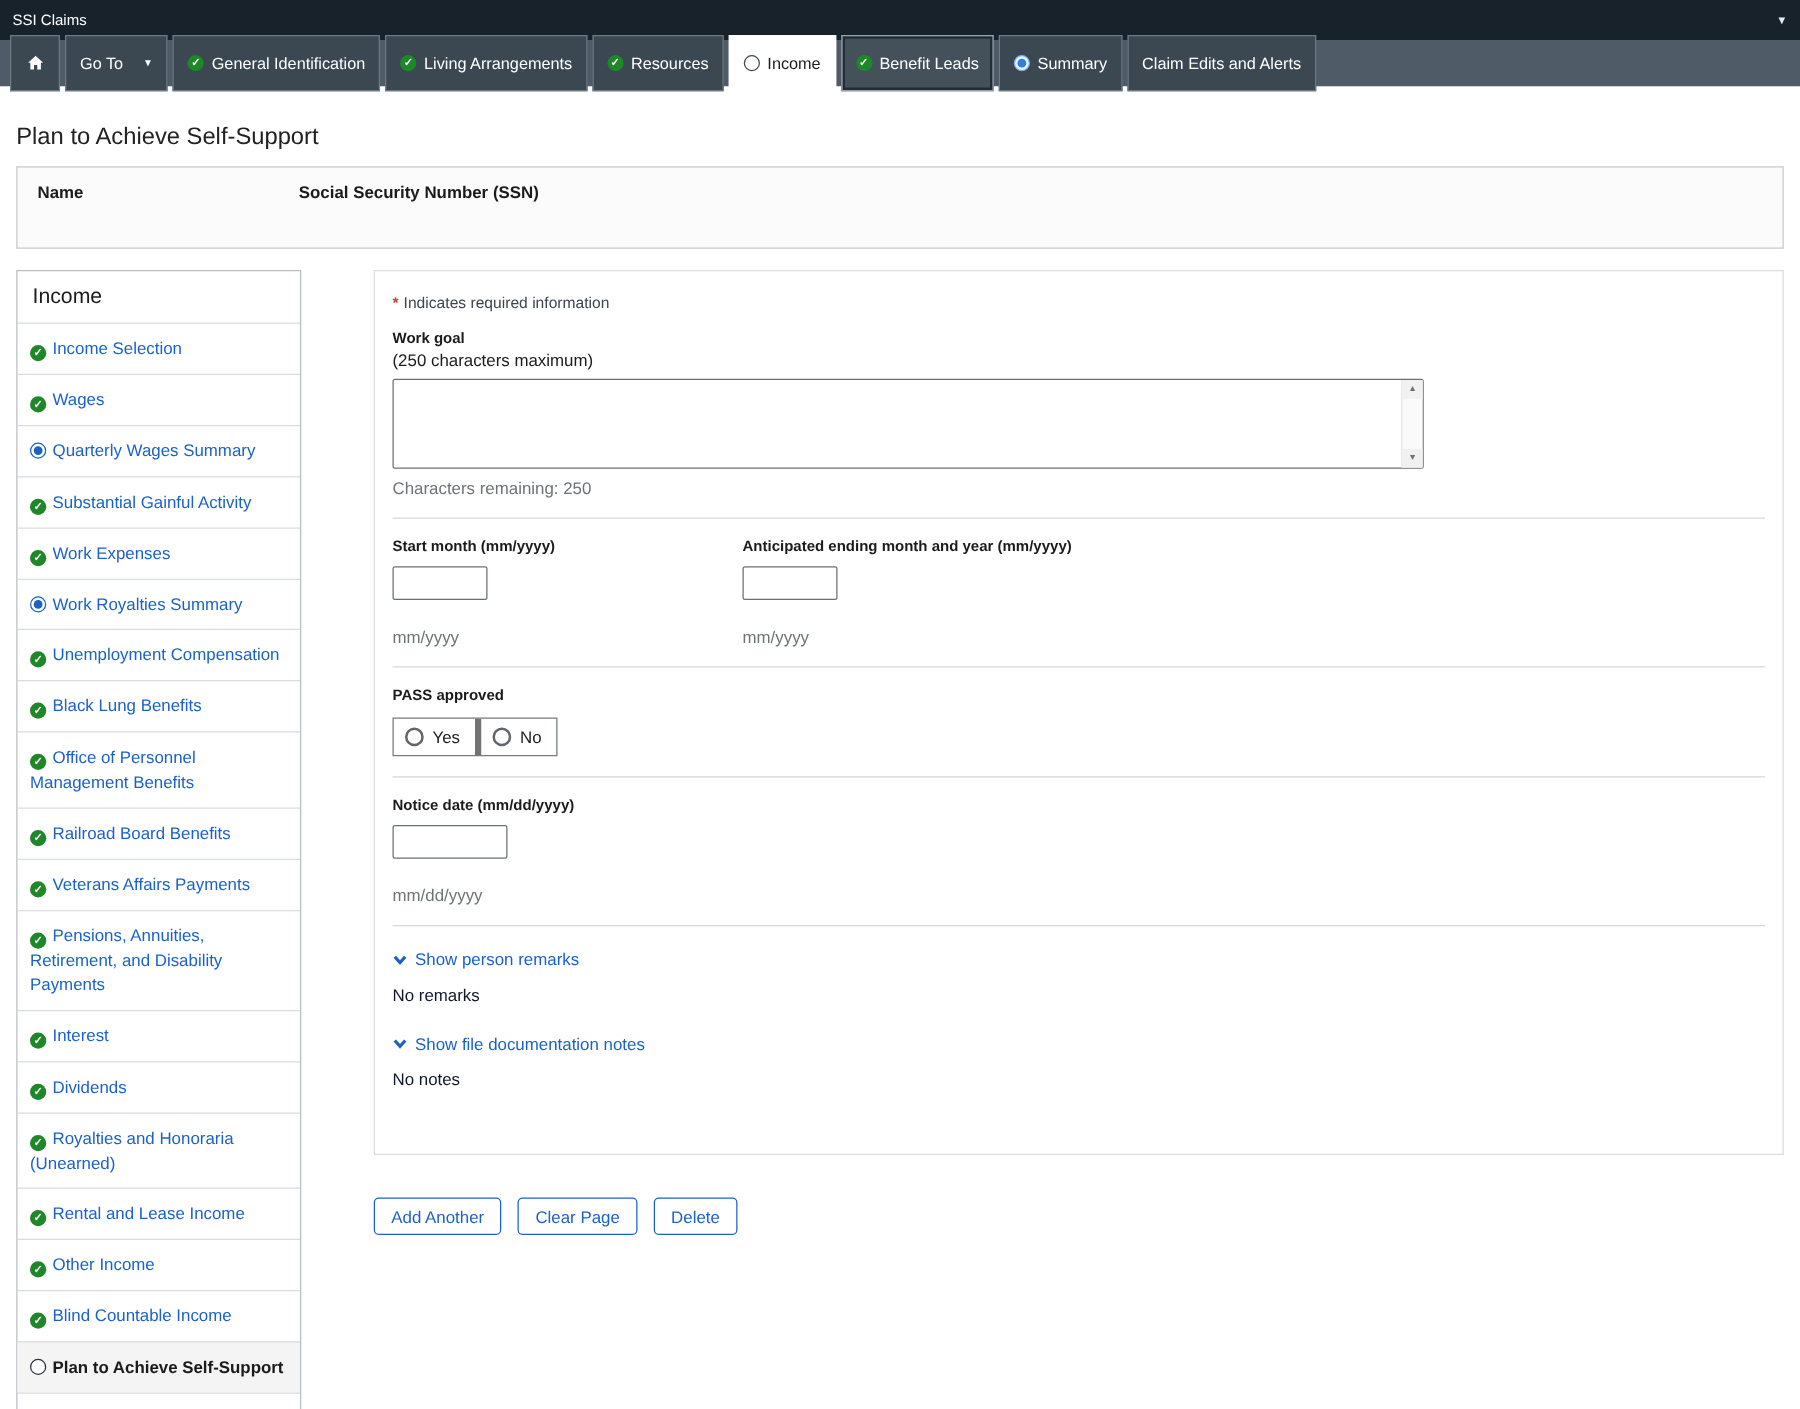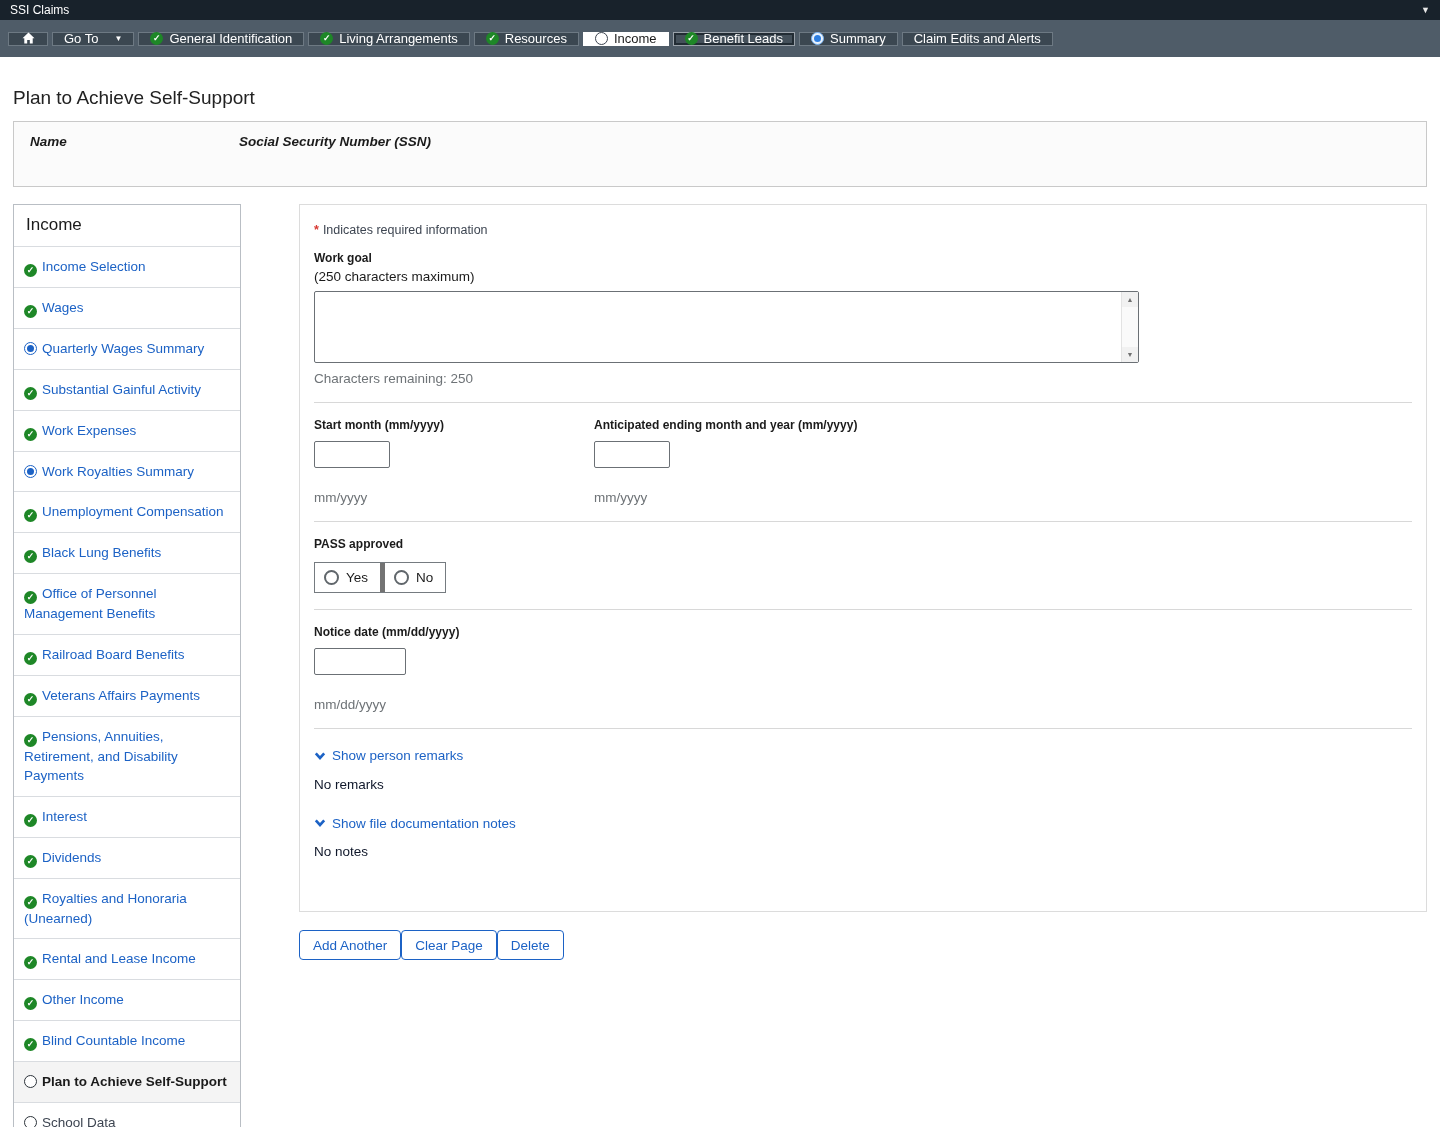--- a/index.html
+++ b/index.html
@@ -6,33 +6,33 @@
   html,body { background:#fff; }
   body {
     width:1440px; min-height:1127px;
     font-family:"Liberation Sans", sans-serif;
     font-size:13.5px; color:#1b1b1b;
   }
   button { font-family:inherit; font-size:inherit; background:none; border:none; cursor:pointer; }
 
   
   .topbar {
-    height:20px; background:#18222b; color:#fff;
+    height:32px; background:#18222b; color:#fff;
     display:flex; align-items:center; justify-content:space-between;
     padding:0 10px; font-size:12px;
   }
   .topbar-caret { font-size:9px; color:#e8e8e8; }
 
   
   .navbar {
     height:37px; background:#4f5c68;
     display:flex; align-items:center; gap:4px; padding:0 0 0 8px;
   }
   .nav-btn, .nav-tab {
-    height:14px; display:inline-flex; align-items:center; gap:6px;
+    height:45px; display:inline-flex; align-items:center; gap:6px;
     background:#3b4751; border:1px solid #6d7983; color:#fff;
     padding:0 11px; font-size:13px; white-space:nowrap;
   }
   .home-btn { width:40px; justify-content:center; }
   .goto-btn .caret { font-size:8px; margin-left:10px; }
   .nav-tab.active { background:#fff; border-color:#fff; color:#1b1b1b; }
   .nav-tab.focused { background:#44505a; border:1px solid #99a1a9; box-shadow: inset 0 0 0 2px #222c34; }
 
   
   .icon {
@@ -47,21 +47,21 @@
   .nav-tab .icon-target { border-color:#79b3f2; background:#e9f2fc; }
   .nav-tab .icon-target::after { background:#2f7fe0; }
 
   
   .page { padding:0 13px; }
   .page-title { font-size:19px; font-weight:400; color:#222; margin:30px 0 12px; }
 
   .person-box {
     border:1px solid #c9c9c9; background:#fbfbfb;
     display:grid; grid-template-columns:209px 235px auto;
-    padding:12px 16px 16px; min-height:65px;font-style:italic;
+    padding:12px 16px 16px; min-height:65px;
   }
   .ph-label { font-weight:700; font-size:13.5px; }
   .ph-value { margin-top:5px; min-height:16px; }
 
   
   .content-row { display:flex; gap:58px; margin-top:17px; align-items:flex-start; }
 
   
   .sidebar { width:228px; border:1px solid #b9bec4; background:#fff; flex:none; }
   .sidebar-title { font-size:17px; padding:10px 12px 11px; }
@@ -125,21 +125,21 @@
     width:15px; height:15px; border-radius:50%; border:2px solid #60666b; background:#fff; flex:none;
   }
 
   .toggle-link {
     display:inline-flex; align-items:center; gap:6px; color:#1c62c5;
     font-size:13.5px; padding:0; margin:4px 0 0;
   }
   .toggle-link .chev { display:inline-flex; }
   .toggle-content { margin:12px 0 20px; color:#0f172a; }
 
-  .panel-actions { display:flex; margin-top:18px; }
+  .panel-actions { display:flex; gap:13px; margin-top:34px; }
   .btn-outline {
     border:1px solid #1c62c5; color:#1c62c5; background:#fff;
     border-radius:4px; height:30px; padding:0 13px; font-size:13.5px;
   }
 </style>
 </head>
 <body>
 
 <div class="topbar">
   <span>SSI Claims</span>

